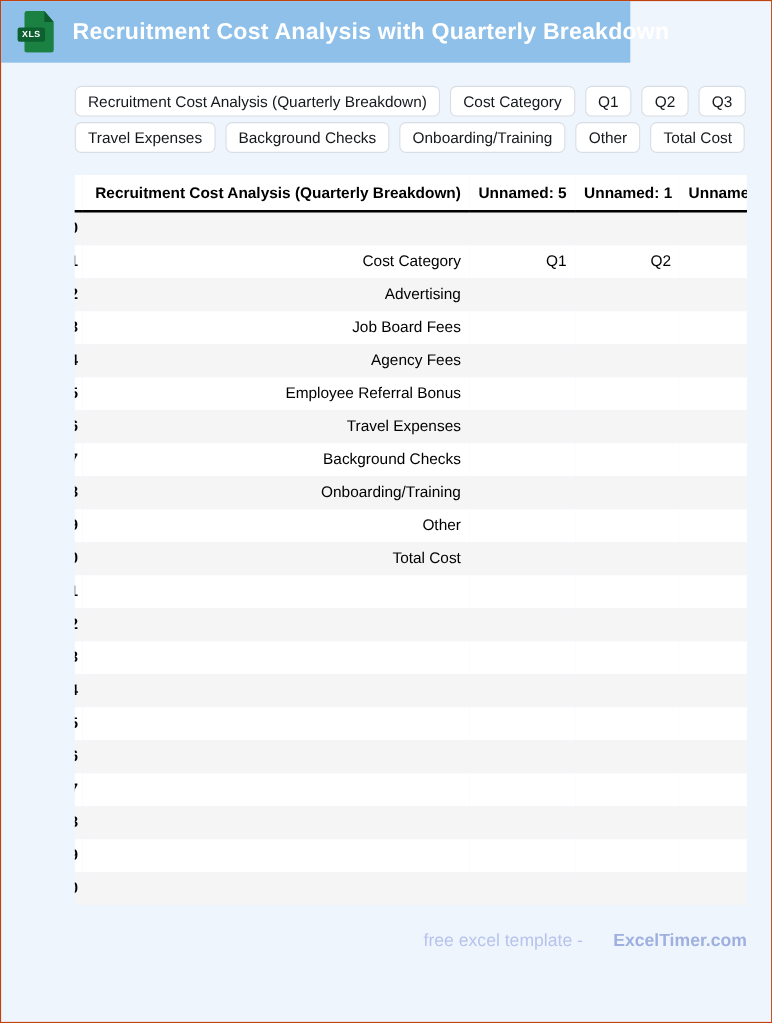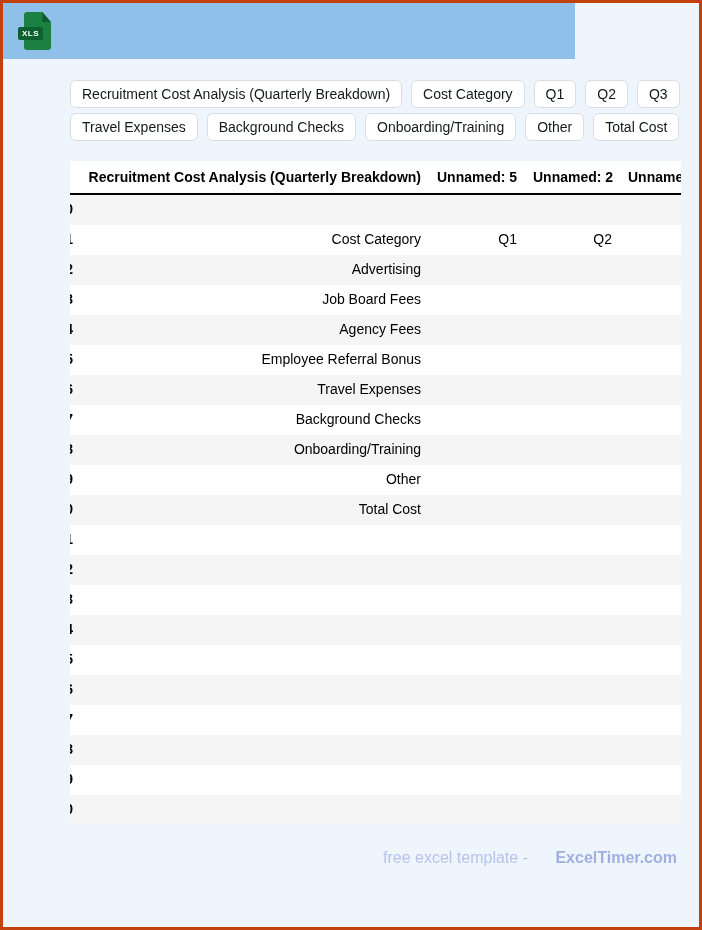--- a/index.html
+++ b/index.html
@@ -5,21 +5,21 @@
   * { box-sizing: border-box; margin: 0; padding: 0; }
   html, body { width: 702px; height: 930px; }
   body {
     font-family: "Liberation Sans", sans-serif;
     background: #ffffff;
   }
   .page {
     width: 702px;
     height: 930px;
     background: #eff5fd;
-    border: 3px solid #c2410c;
+    border: 1px solid #c2410c;
     overflow: hidden;
   }
   
   .topbar {
     width: 572px;
     height: 56px;
     background: #8fc0ea;
     display: flex;
     align-items: center;
   }
@@ -135,20 +135,21 @@
 <body>
 
 <div class="page">
 
   <header class="topbar">
     <div class="xls-icon">
       <div class="xls-doc"></div>
       <div class="xls-fold"></div>
       <span class="xls-badge">XLS</span>
     </div>
+    <h1>Recruitment Cost Analysis with Quarterly Breakdown</h1>
   </header>
 
   <div class="chips">
       <div class="chip-row">
         <span class="chip">Recruitment Cost Analysis (Quarterly Breakdown)</span>
         <span class="chip">Cost Category</span>
         <span class="chip">Q1</span>
         <span class="chip">Q2</span>
         <span class="chip">Q3</span>
       </div>
@@ -168,21 +169,21 @@
           <col class="c-main">
           <col class="c-u1">
           <col class="c-u2">
           <col class="c-u3">
       </colgroup>
       <thead>
         <tr id="thead-row">
             <th class="idx"></th>
             <th>Recruitment Cost Analysis (Quarterly Breakdown)</th>
             <th>Unnamed: 5</th>
-            <th>Unnamed: 2</th>
+            <th>Unnamed: 1</th>
             <th>Unnamed: 3</th>
           </tr>
       </thead>
       <tbody id="tbody">
           <tr>
             <th class="idx">0</th>
             <td></td>
             <td></td>
             <td></td>
             <td></td>

